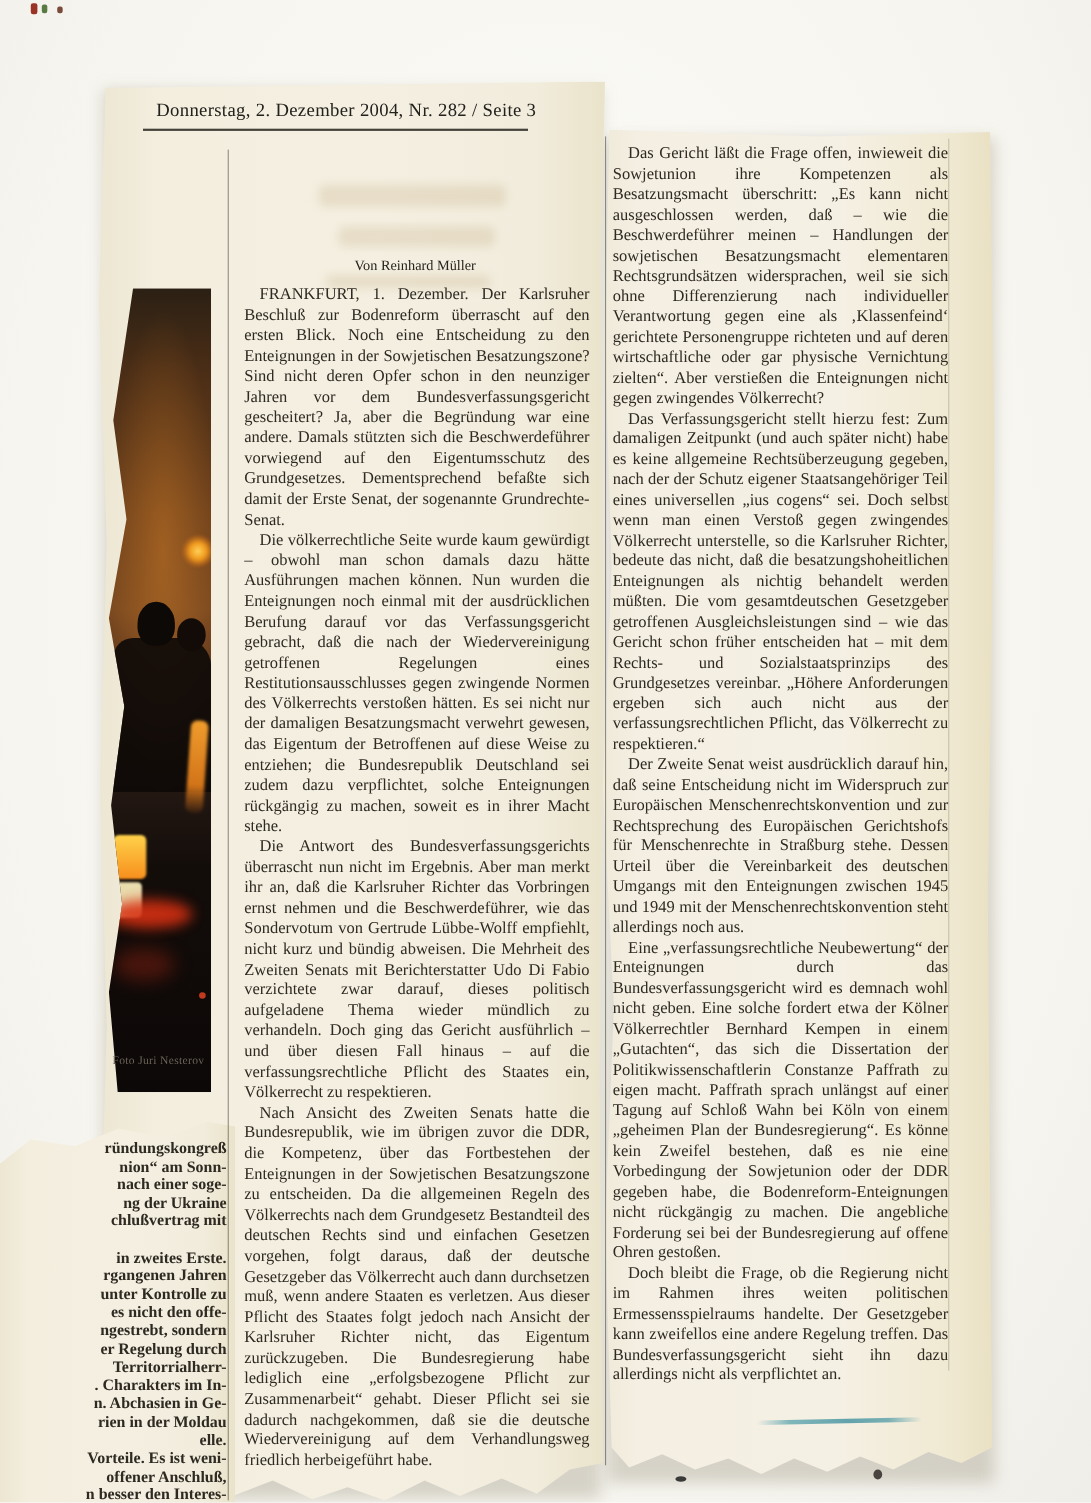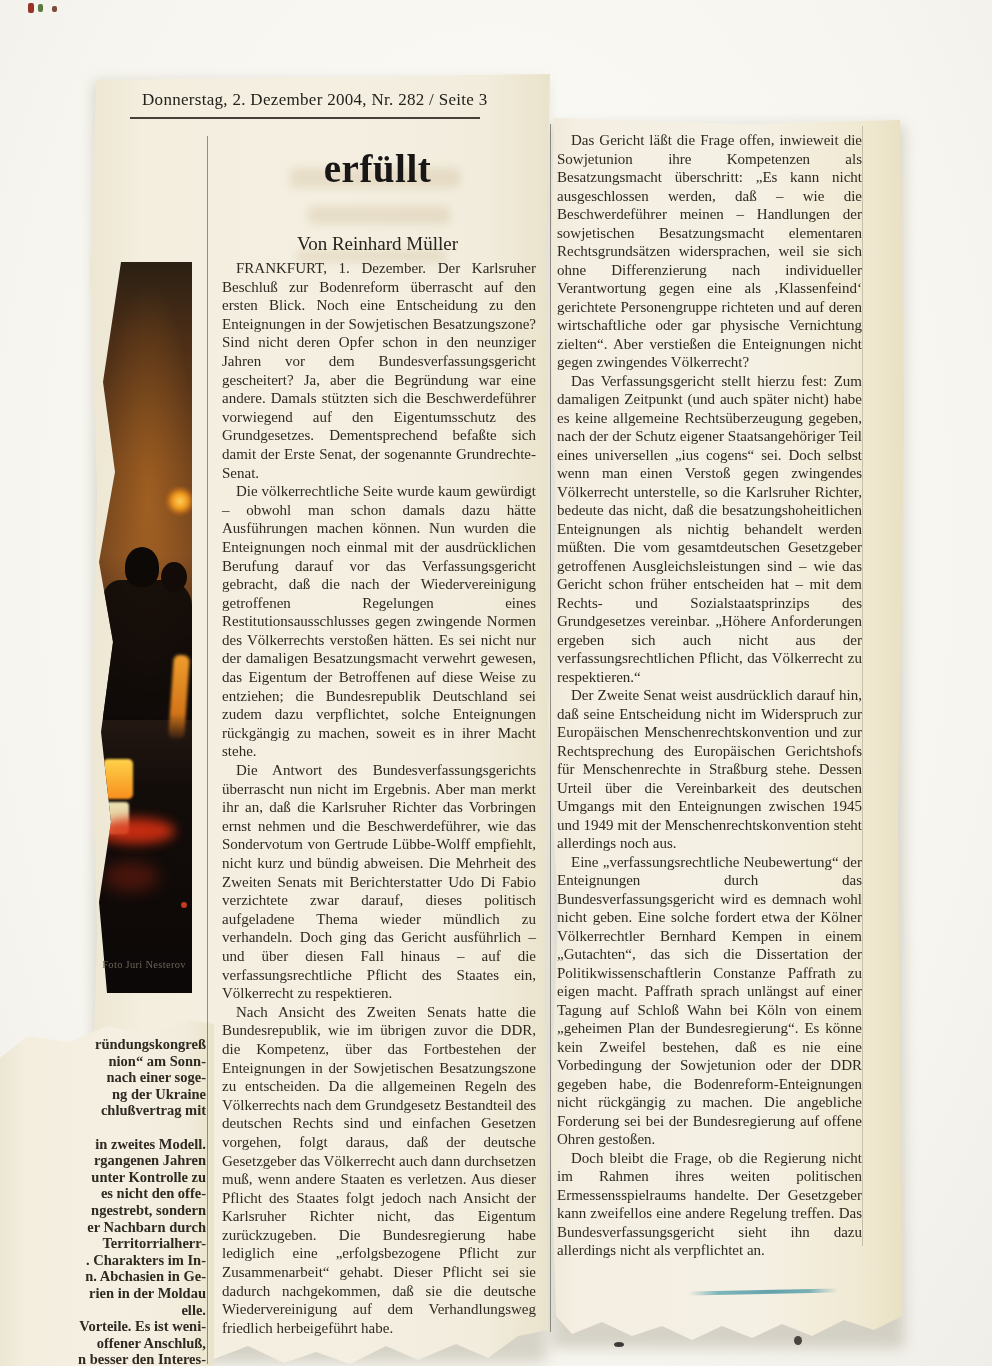--- a/index.html
+++ b/index.html
@@ -23,21 +23,21 @@
   #piece-bottomleft{left:0;top:1014px;width:214px;height:352px;
     clip-path:polygon(0 44px,28px 22px,68px 28px,108px 12px,148px 20px,188px 6px,214px 10px,214px 352px,0 352px);}
   
   .vrule{position:absolute;width:1px;background:rgba(70,62,48,.55);}
   .hrule{position:absolute;height:2px;background:#44413a;}
   
   #dateline{left:142px;top:90px;font-size:17px;color:#23211c;letter-spacing:.3px;}
   
   #headline-box{left:215px;top:146px;width:325px;text-align:center;color:#181715;}
   .headline-line{font-size:39px;line-height:45px;font-weight:700;letter-spacing:.5px;}
-  #byline{left:215px;top:233px;width:325px;text-align:center;font-size:19px;color:#26231d;}
+  #byline{left:215px;top:233px;width:325px;text-align:center;font-size:13px;color:#26231d;}
   
   .col{position:absolute;text-align:justify;font-size:15px;line-height:18.6px;color:#2e2a22;hyphens:auto;}
   .col p{margin:0;text-indent:14px;}
   #col1{left:222px;top:259px;width:314px;}
   #col2{left:557px;top:131px;width:305px;line-height:18.5px;}
   
   #photo{left:95px;top:262px;width:97px;height:731px;
     background:linear-gradient(180deg,#2b2014 0%,#4a2d16 10%,#70421c 28%,#7c4a20 40%,#5a341d 50%,#241812 62%,#130d0a 72%,#0c0807 100%);
     clip-path:polygon(26px 0,97px 0,97px 731px,12px 731px,4px 640px,16px 560px,6px 470px,18px 380px,4px 300px,20px 210px,8px 120px);}
   .ph{position:absolute;}
@@ -83,21 +83,20 @@
   <div class="vrule" style="left:862px;top:126px;height:1120px;opacity:.45;"></div>
 
   <div class="abs" id="dateline">Donnerstag, 2. Dezember 2004, Nr. 282 / Seite 3</div>
   <div class="hrule" style="left:130px;top:117px;width:350px;"></div>
 
   <div class="ghost" style="left:290px;top:168px;width:170px;height:20px;"></div>
   <div class="ghost" style="left:308px;top:206px;width:142px;height:18px;"></div>
   <div class="ghost" style="left:296px;top:250px;width:150px;height:12px;"></div>
 
   <div class="abs" id="headline-box">
-    <div class="headline-line">erfüllt</div>
   </div>
   <div class="abs" id="byline">Von Reinhard Müller</div>
 
   <div class="col" id="col1">
     <p>FRANKFURT, 1. Dezember. Der Karlsruher Beschluß zur Bodenreform überrascht auf den ersten Blick. Noch eine Entscheidung zu den Enteignungen in der Sowjetischen Besatzungszone? Sind nicht deren Opfer schon in den neunziger Jahren vor dem Bundesverfassungsgericht gescheitert? Ja, aber die Begründung war eine andere. Damals stützten sich die Beschwerdeführer vorwiegend auf den Eigentumsschutz des Grundgesetzes. Dementsprechend befaßte sich damit der Erste Senat, der sogenannte Grundrechte-Senat.</p>
     <p>Die völkerrechtliche Seite wurde kaum gewürdigt – obwohl man schon damals dazu hätte Ausführungen machen können. Nun wurden die Enteignungen noch einmal mit der ausdrücklichen Berufung darauf vor das Verfassungsgericht gebracht, daß die nach der Wiedervereinigung getroffenen Regelungen eines Restitutionsausschlusses gegen zwingende Normen des Völkerrechts verstoßen hätten. Es sei nicht nur der damaligen Besatzungsmacht verwehrt gewesen, das Eigentum der Betroffenen auf diese Weise zu entziehen; die Bundesrepublik Deutschland sei zudem dazu verpflichtet, solche Enteignungen rückgängig zu machen, soweit es in ihrer Macht stehe.</p>
     <p>Die Antwort des Bundesverfassungsgerichts überrascht nun nicht im Ergebnis. Aber man merkt ihr an, daß die Karlsruher Richter das Vorbringen ernst nehmen und die Beschwerdeführer, wie das Sondervotum von Gertrude Lübbe-Wolff empfiehlt, nicht kurz und bündig abweisen. Die Mehrheit des Zweiten Senats mit Berichterstatter Udo Di Fabio verzichtete zwar darauf, dieses politisch aufgeladene Thema wieder mündlich zu verhandeln. Doch ging das Gericht ausführlich – und über diesen Fall hinaus – auf die verfassungsrechtliche Pflicht des Staates ein, Völkerrecht zu respektieren.</p>
     <p>Nach Ansicht des Zweiten Senats hatte die Bundesrepublik, wie im übrigen zuvor die DDR, die Kompetenz, über das Fortbestehen der Enteignungen in der Sowjetischen Besatzungszone zu entscheiden. Da die allgemeinen Regeln des Völkerrechts nach dem Grundgesetz Bestandteil des deutschen Rechts sind und einfachen Gesetzen vorgehen, folgt daraus, daß der deutsche Gesetzgeber das Völkerrecht auch dann durchsetzen muß, wenn andere Staaten es verletzen. Aus dieser Pflicht des Staates folgt jedoch nach Ansicht der Karlsruher Richter nicht, das Eigentum zurückzugeben. Die Bundesregierung habe lediglich eine „erfolgsbezogene Pflicht zur Zusammenarbeit“ gehabt. Dieser Pflicht sei sie dadurch nachgekommen, daß sie die deutsche Wiedervereinigung auf dem Verhandlungsweg friedlich herbeigeführt habe.</p>
   </div>
 
@@ -124,26 +123,26 @@
   </div>
   <div class="abs" id="photo-credit">Foto Juri Nesterov</div>
 
   <div class="abs" id="fragment">
     <div class="frag-line">ründungskongreß</div>
     <div class="frag-line">nion“ am Sonn-</div>
     <div class="frag-line">nach einer soge-</div>
     <div class="frag-line">ng der Ukraine</div>
     <div class="frag-line">chlußvertrag mit</div>
     <div class="frag-line"></div>
-    <div class="frag-line">in zweites Modell.</div>
+    <div class="frag-line">in zweites Erste.</div>
     <div class="frag-line">rgangenen Jahren</div>
     <div class="frag-line">unter Kontrolle zu</div>
     <div class="frag-line">es nicht den offe-</div>
     <div class="frag-line">ngestrebt, sondern</div>
-    <div class="frag-line">er Nachbarn durch</div>
+    <div class="frag-line">er Regelung durch</div>
     <div class="frag-line">Territorrialherr-</div>
     <div class="frag-line">. Charakters im In-</div>
     <div class="frag-line">n. Abchasien in Ge-</div>
     <div class="frag-line">rien in der Moldau</div>
     <div class="frag-line">elle.</div>
     <div class="frag-line">Vorteile. Es ist weni-</div>
     <div class="frag-line">offener Anschluß,</div>
     <div class="frag-line">n besser den Interes-</div>
 
   </div>

